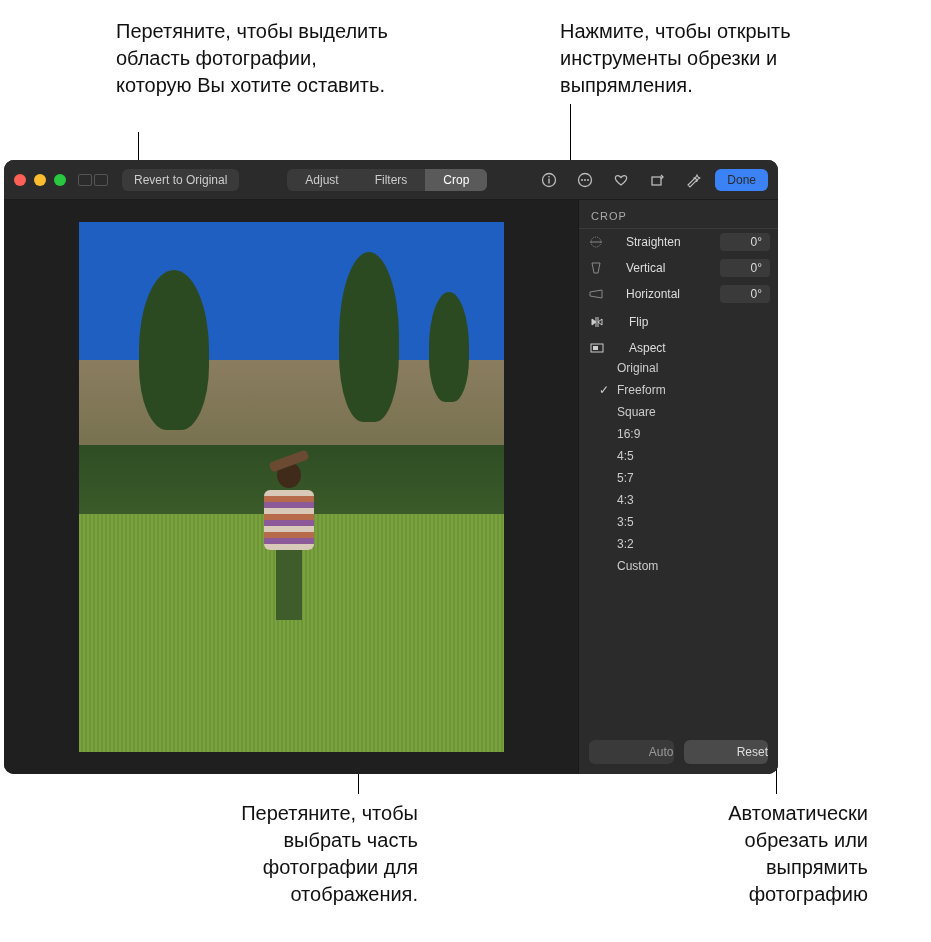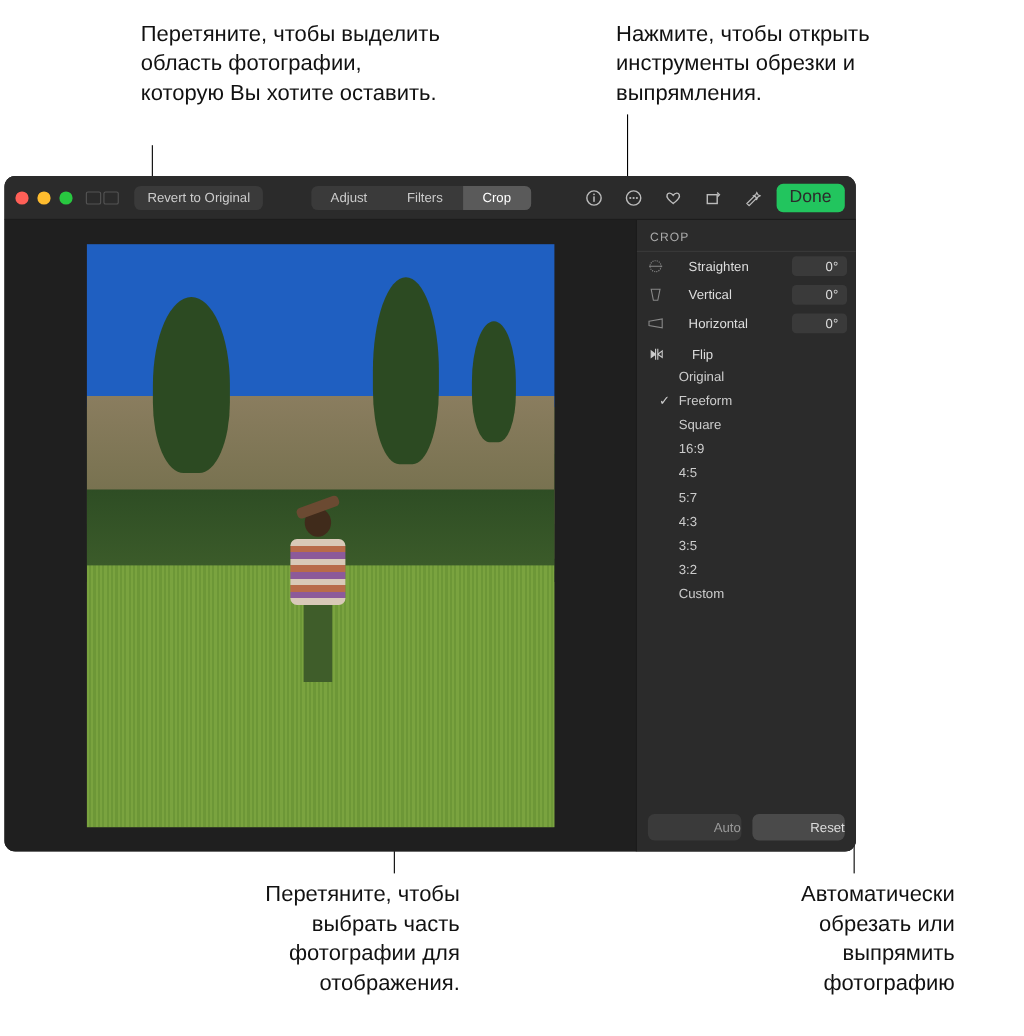--- a/index.html
+++ b/index.html
@@ -89,26 +89,26 @@
     background: #5a5a5a;
     color: #fff;
   }
   .toolbar-spacer { flex: 1; }
   .icon-btn {
     width: 28px; height: 24px;
     display: flex; align-items: center; justify-content: center;
     color: #bbb; border-radius: 5px; cursor: pointer;
   }
   .done-btn {
-    background: #22c55e;
+    background: #3b82f6;
     color: #2b2b2b;
     font-weight: 500;
     padding: 4px 12px;
     border-radius: 6px;
-    font-size: 16px;
+    font-size: 12px;
     cursor: pointer;
     border:none;
   }
   .main-area {
     flex: 1;
     display: flex;
     background: #1f1f1f;
   }
   .canvas-area {
     flex: 1;
@@ -195,21 +195,21 @@
   .sidebar-footer button {
     flex:1; background:#4a4a4a; color:#ddd; border:none;
     padding:5px 0; border-radius:6px; font-size:12px; cursor:pointer;text-align:right;
   }
   .sidebar-footer button:first-child{ background:#3a3a3a; color:#999; }
   svg { display:block; }
 </style>
 </head>
 <body>
 
-<div class="callout" style="left:128px; top:18px; width:280px;">Перетяните, чтобы выделить область фотографии, которую Вы хотите оставить.</div>
+<div class="callout" style="left:116px; top:18px; width:280px;">Перетяните, чтобы выделить область фотографии, которую Вы хотите оставить.</div>
 <div class="callout" style="left:560px; top:18px; width:280px;">Нажмите, чтобы открыть инструменты обрезки и выпрямления.</div>
 <div class="callout" style="left:178px; top:800px; width:240px; text-align:right;">Перетяните, чтобы выбрать часть фотографии для отображения.</div>
 <div class="callout" style="left:648px; top:800px; width:220px; text-align:right;">Автоматически обрезать или выпрямить фотографию</div>
 
 <div class="callout-line" style="left:138px; top:132px; width:1px; height:52px;"></div>
 <div class="callout-line" style="left:570px; top:104px; width:1px; height:64px;"></div>
 <div class="callout-line" style="left:358px; top:734px; width:1px; height:60px;"></div>
 <div class="callout-line" style="left:776px; top:764px; width:1px; height:30px;"></div>
 
 <div class="app-window">
@@ -326,20 +326,29 @@
       <div class="section-row">
         <span>
           <svg width="16" height="14">
               <path d="M7 2 L7 12 M3 4 L7 7 L3 10 Z" fill="#ccc" stroke="#ccc"></path>
               <path d="M9 2 L9 12 M13 4 L9 7 L13 10 Z" fill="none" stroke="#ccc"></path>
             </svg>
         </span>
         <span>Flip</span>
       </div>
 
+      <div class="section-row">
+        <span>
+          <svg width="16" height="14">
+              <rect x="2" y="3" width="12" height="8" fill="none" stroke="#ccc"></rect>
+              <rect x="4" y="5" width="5" height="4" fill="#ccc"></rect>
+            </svg>
+        </span>
+        <span>Aspect</span>
+      </div>
       <div class="aspect-list" id="aspect-list">
           <div class="aspect-item"><span>Original</span></div>
           <div class="aspect-item"><span class="check">✓</span><span>Freeform</span></div>
           <div class="aspect-item"><span>Square</span></div>
           <div class="aspect-item"><span>16:9</span></div>
           <div class="aspect-item"><span>4:5</span></div>
           <div class="aspect-item"><span>5:7</span></div>
           <div class="aspect-item"><span>4:3</span></div>
           <div class="aspect-item"><span>3:5</span></div>
           <div class="aspect-item"><span>3:2</span></div>

